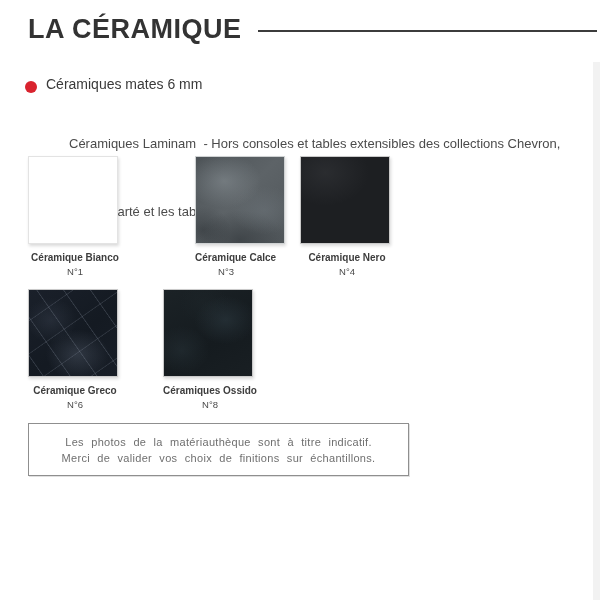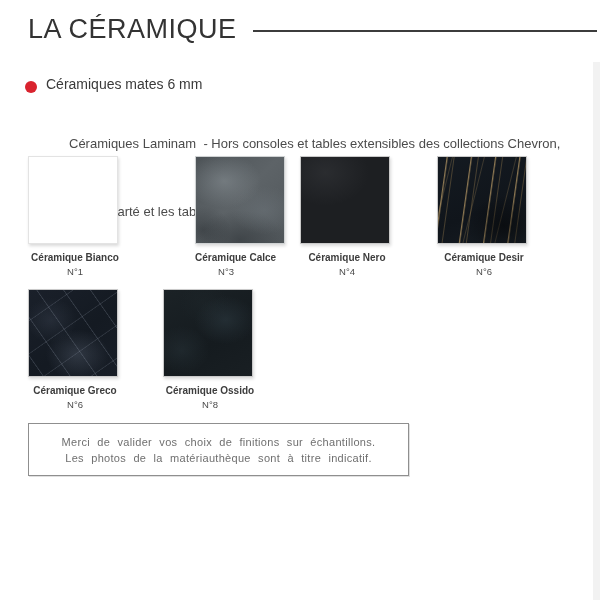--- a/index.html
+++ b/index.html
@@ -11,21 +11,21 @@
     font-family: "Liberation Sans", sans-serif;
     overflow: hidden;
   }
 
   
   .header {
     position: absolute; left: 28px; right: 3px; top: 14px;
     display: flex; align-items: center;
   }
   .page-title {
-    font-size: 27px; font-weight: 400; color: #333333;
+    font-size: 27px; font-weight: 700; color: #333333;
     letter-spacing: 0.5px; white-space: nowrap;
   }
   .title-rule {
     flex: 1; height: 2px; background: #3c3c3c; margin-left: 16px; margin-top: 2px;
   }
 
   
   .bullet {
     position: absolute; left: 25px; top: 81px;
     width: 12px; height: 12px; border-radius: 50%;
@@ -169,39 +169,34 @@
     <div class="swatch-name">Céramique Calce</div>
     <div class="swatch-number">N°3</div>
   </div>
 
   <div class="cell" style="left:300px; top:156px;">
     <div class="tile tex-nero"></div>
     <div class="swatch-name">Céramique Nero</div>
     <div class="swatch-number">N°4</div>
   </div>
 
-  <div class="cell" style="left:437px; top:156px;">
-    <div class="tile tex-desir"></div>
-    <div class="swatch-name">Céramique Desir</div>
-    <div class="swatch-number">N°6</div>
-  </div>
 
   <div class="cell" style="left:28px; top:289px;">
     <div class="tile tex-greco"></div>
     <div class="swatch-name">Céramique Greco</div>
     <div class="swatch-number">N°6</div>
   </div>
 
   <div class="cell" style="left:163px; top:289px;">
     <div class="tile tex-ossido"></div>
-    <div class="swatch-name">Céramique Ossido</div>
+    <div class="swatch-name">Céramiques Ossido</div>
     <div class="swatch-number">N°8</div>
   </div>
 
 
   <div class="notice-box">
+    <div class="notice-line">Les photos de la matériauthèque sont à titre indicatif.</div>
     <div class="notice-line">Merci de valider vos choix de finitions sur échantillons.</div>
-    <div class="notice-line">Les photos de la matériauthèque sont à titre indicatif.</div>
   </div>
 
   <div class="edge-strip"></div>
 
 </div>
 
 </body></html>

